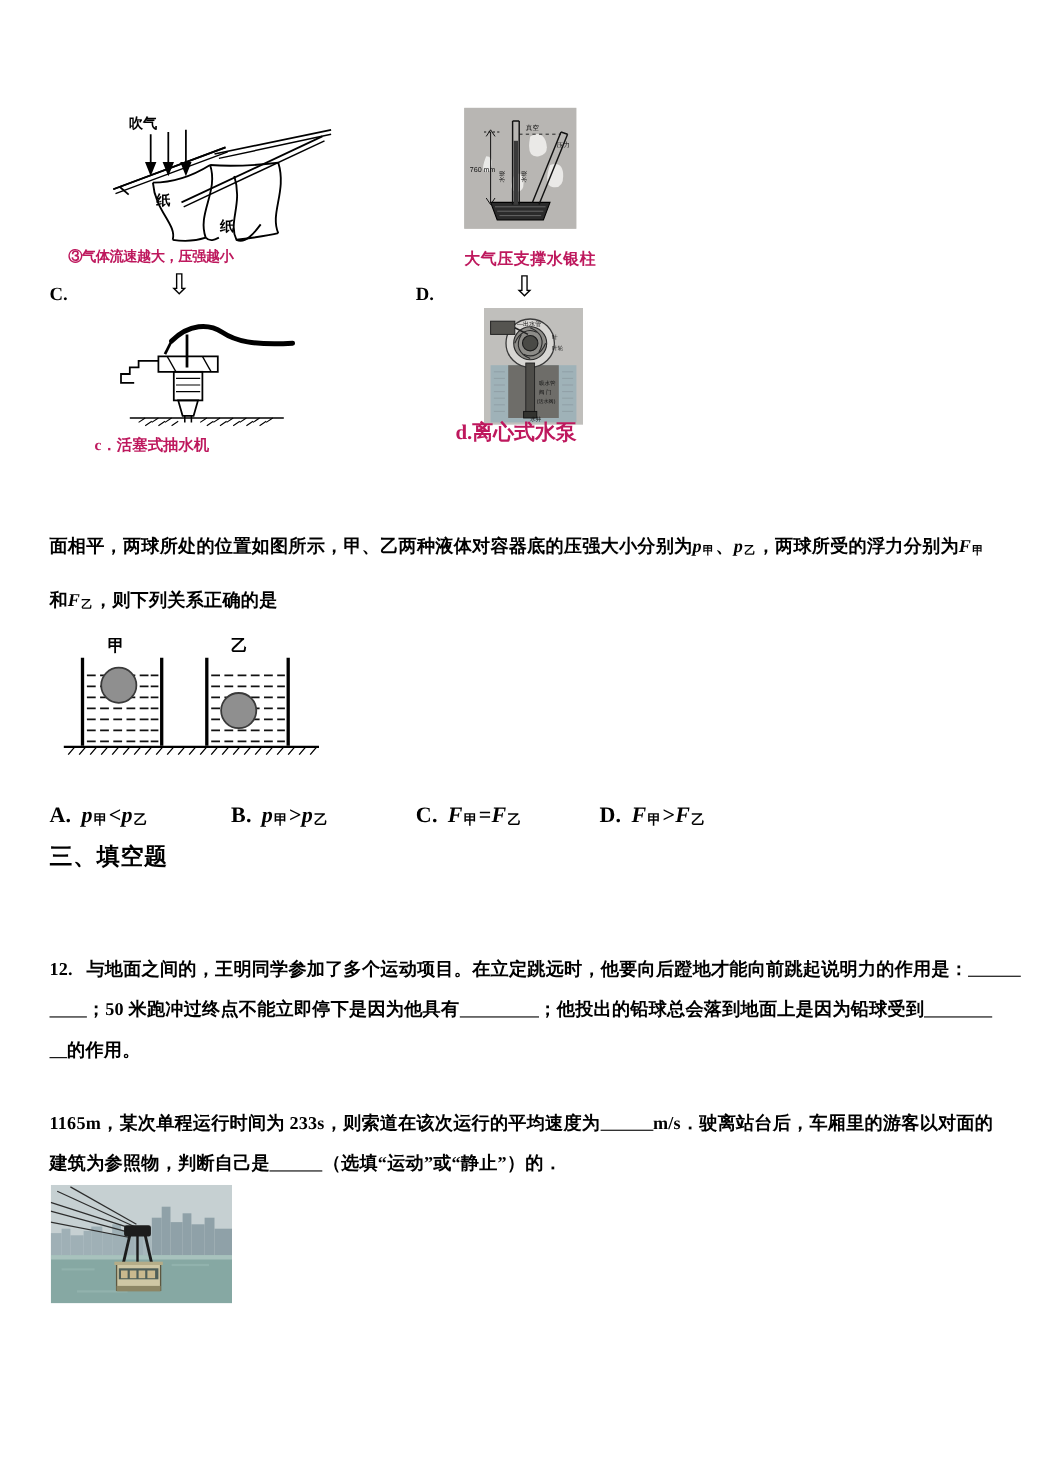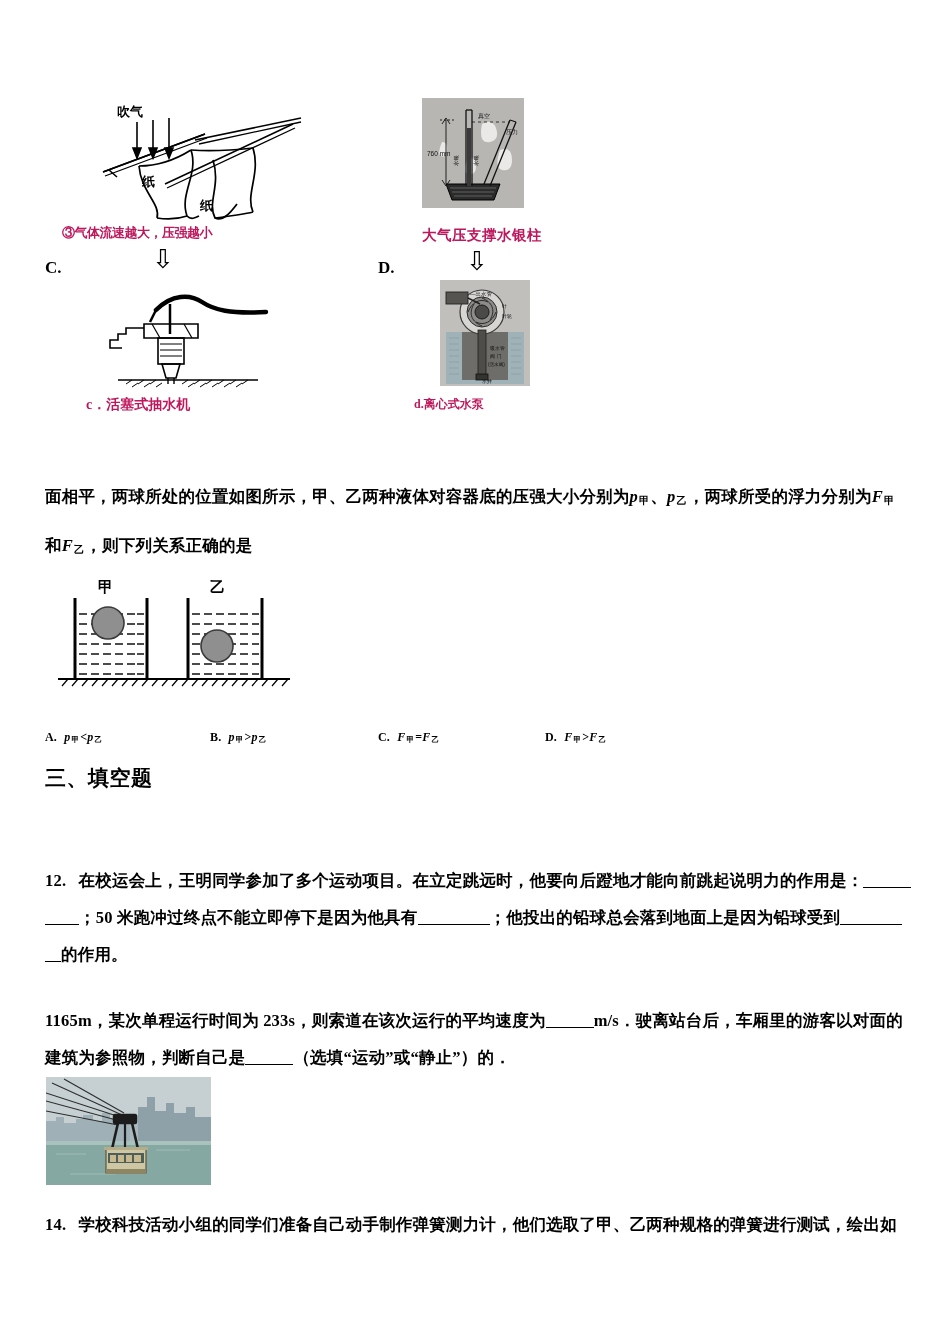--- a/index.html
+++ b/index.html
@@ -32,21 +32,21 @@
     white-space: nowrap;
   }
   .sec-head {
     position: absolute;
     font-size: 21px;
     font-weight: 700;
     letter-spacing: 0.5px;
   }
   .opt-row {
     position: absolute;
-    font-size: 12px;
+    font-size: 20px;
     font-weight: 700;
     letter-spacing: 0.2px;
   }
   .opt {
     position: absolute;
     white-space: nowrap;
   }
   .opt .lab { font-family: "Liberation Serif", serif; font-weight: 700; }
   .var { font-style: italic; font-weight: 800; font-family: "Liberation Serif", serif; }
   sub.cn { font-size: 0.62em; font-style: normal; font-weight: 600; vertical-align: -0.18em; padding: 0 1px;}
@@ -269,21 +269,21 @@
       <text x="30" y="16" font-size="5.5" fill="#111" font-family="'Liberation Sans',sans-serif">—出水管</text>
       <text x="62" y="28" font-size="5" fill="#111" font-family="'Liberation Sans',sans-serif">叶</text>
       <text x="62" y="38" font-size="5" fill="#111" font-family="'Liberation Sans',sans-serif">叶轮</text>
       <text x="50" y="70" font-size="5" fill="#111" font-family="'Liberation Sans',sans-serif">吸水管</text>
       <text x="50" y="78" font-size="5" fill="#111" font-family="'Liberation Sans',sans-serif">阀 门</text>
       <text x="48" y="86" font-size="4.6" fill="#111" font-family="'Liberation Sans',sans-serif">(活水阀)</text>
       <text x="42" y="103" font-size="5" fill="#111" font-family="'Liberation Sans',sans-serif">水井</text>
     </svg>
   </div>
 
-  <div class="cap cap-serif" style="left:414px; top:396px; font-size:12px;">d.离心式水泵</div>
+  <div class="cap cap-serif" style="left:414px; top:380px; font-size:19px;">d.离心式水泵</div>
 
 
   <div class="qline" style="left:45px; top:485px;">
     <span>面相平，两球所处的位置如图所示，甲、乙两种液体对容器底的压强大小分别为</span><span class="var">p<sub class="cn">甲</sub></span><span>、</span><span class="var">p<sub class="cn">乙</sub></span><span>，两球所受的浮力分别为</span><span class="var">F<sub class="cn">甲</sub></span>
   </div>
 
   <div class="qline" style="left:45px; top:534px;">
     <span>和</span><span class="var">F<sub class="cn">乙</sub></span><span>，则下列关系正确的是</span>
   </div>
 
@@ -350,21 +350,21 @@
       <span class="lab">D.</span>
       <span style="display:inline-block;width:4px;"></span><span class="var">F<sub class="cn">甲</sub></span><span class="rel">&gt;</span><span class="var">F<sub class="cn">乙</sub></span>
     </span>
   </div>
 
   <div class="sec-head" style="left:45px; top:764px;">三、填空题</div>
 
 
   <div class="qline" style="left:45px; top:869px;">
     <span>12.</span>
-    <span style="display:inline-block; width:8px;"></span><span>在校运会上，王明同学参加了多个运动项目。在立定跳远时，他要向后蹬地才能向前跳起说明力的作用是：</span><span class="blank" style="width:48px;"></span>
+    <span style="display:inline-block; width:8px;"></span><span>与地面之间的，王明同学参加了多个运动项目。在立定跳远时，他要向后蹬地才能向前跳起说明力的作用是：</span><span class="blank" style="width:48px;"></span>
   </div>
   <div class="qline" style="left:45px; top:906px;">
     <span class="blank" style="width:34px;"></span><span>；50 米跑冲过终点不能立即停下是因为他具有</span><span class="blank" style="width:72px;"></span><span>；他投出的铅球总会落到地面上是因为铅球受到</span><span class="blank" style="width:62px;"></span>
   </div>
   <div class="qline" style="left:45px; top:943px;">
     <span class="blank" style="width:16px;"></span><span>的作用。</span>
   </div>
 
   <div class="qline" style="left:45px; top:1009px;">
     <span>1165m，某次单程运行时间为 233s，则索道在该次运行的平均速度为</span><span class="blank" style="width:48px;"></span><span>m/s．驶离站台后，车厢里的游客以对面的</span>
@@ -432,18 +432,14 @@
         <rect x="64" y="78" width="6" height="7"></rect>
         <rect x="72" y="78" width="6" height="7"></rect>
         <rect x="80" y="78" width="6" height="7"></rect>
         <rect x="88" y="78" width="7" height="7"></rect>
       </g>
       <rect x="60" y="92" width="40" height="5" fill="#8d8664"></rect>
       <rect x="58" y="70" width="44" height="3" fill="#b5ad88"></rect>
     </svg>
   </div>
 
-  <div class="qline" style="left:45px; top:1213px;">
-    <span>14.</span>
-    <span style="display:inline-block; width:8px;"></span><span>学校科技活动小组的同学们准备自己动手制作弹簧测力计，他们选取了甲、乙两种规格的弹簧进行测试，绘出如</span>
-  </div>
 
 </div>
 
 </body></html>

